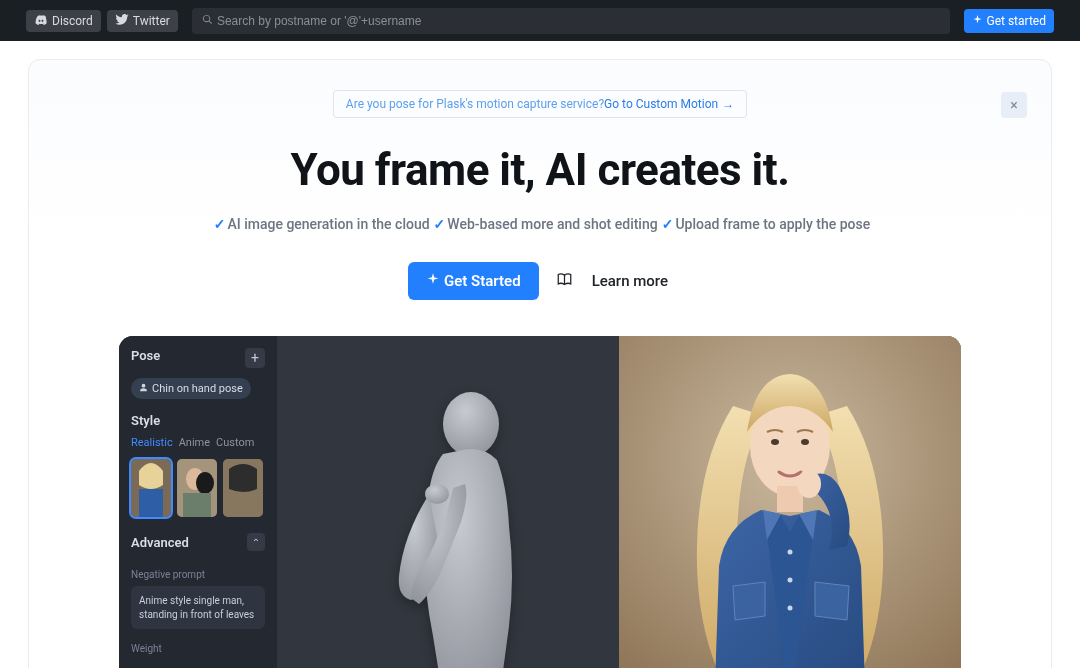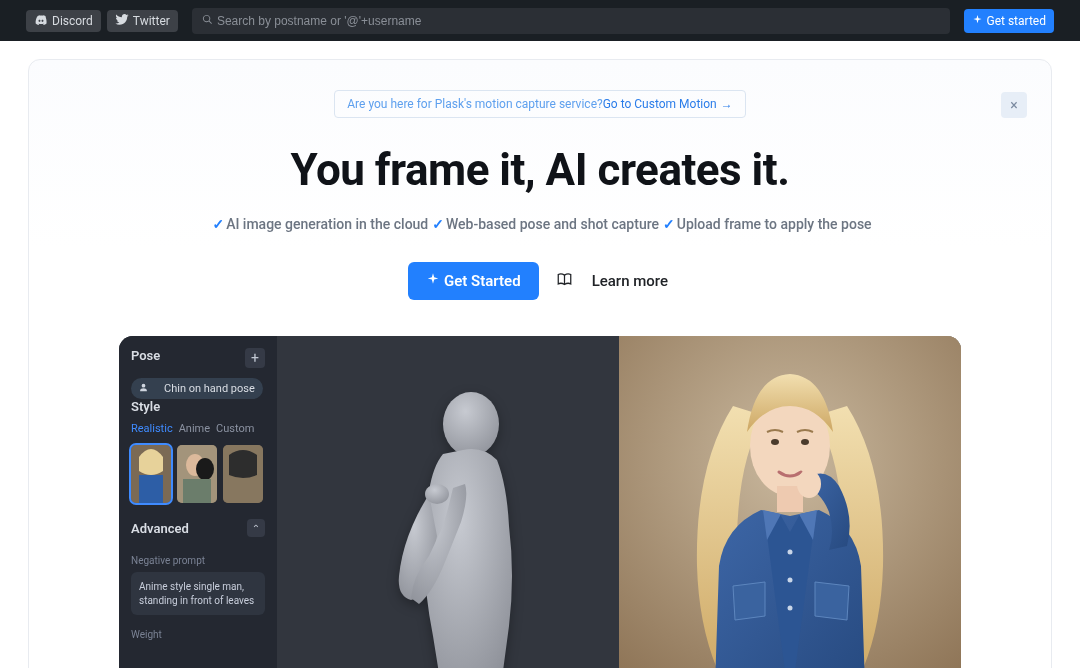--- a/index.html
+++ b/index.html
@@ -31,21 +31,21 @@
 .cta-row { display: flex; justify-content: center; gap: 14px; margin-top: 30px; }
 .cta-primary { background: #2280fe; color: #fff; padding: 10px 18px; border-radius: 6px; font-weight: 600; font-size: 15px; display: flex; align-items: center; gap: 4px; cursor: pointer; }
 .cta-secondary { color: #202327; font-weight: 500; font-size: 15px; display: flex; align-items: center; gap: 20px; cursor: pointer; padding: 10px 4px;}
 
 
 .preview { margin: 36px 50px 0 50px; height: 350px; background: #252a33; border-radius: 14px; display: flex; overflow: hidden; }
 .panel { width: 158px; background: #242831; padding: 12px; color: #d9dde4; font-size: 12px; }
 .panel-head { display: flex; justify-content: space-between; margin-bottom: 10px; }
 .panel-title { font-weight: 600; font-size: 13px; }
 .plus-btn { width: 20px; height: 20px; background: #353a46; display: flex; align-items: center; justify-content: center; border-radius: 4px; cursor: pointer; color:#c3c9d4; font-size:14px;}
-.chip { background: #34404f; border-radius: 12px; padding: 4px 8px; font-size: 11px; display: inline-flex; align-items: center; gap: 16px; margin-bottom: 0;}
+.chip { background: #34404f; border-radius: 12px; padding: 4px 8px; font-size: 11px; display: inline-flex; align-items: center; gap: 4px; margin-bottom: 14px;}
 .style-tabs { display: flex; gap: 6px; font-size: 11px; margin: 8px 0 10px;}
 .style-tab { color: #8b92a1; cursor: pointer;}
 .style-tab.active { color: #3f8bff;}
 .thumbs { display: flex; gap: 6px; margin-bottom: 16px;}
 .thumb { width: 40px; height: 58px; border-radius: 5px; background: #6b5f50; overflow:hidden; position:relative;}
 .thumb.sel { outline: 2px solid #3f8bff; }
 .adv-head { display: flex; justify-content: space-between; align-items: center; margin-bottom: 18px; }
 .chev { width: 18px; height: 18px; background:#353a46; border-radius:4px; display:flex; align-items:center; justify-content:center; font-size:10px; color:#bfc5d0; cursor:pointer;}
 .sublabel { color: #7a8294; font-size: 10px; margin-bottom: 6px;}
 .np-box { background: #2f3540; border-radius: 6px; padding: 8px; font-size: 10px; color: #c8cedb; line-height: 1.35; margin-bottom: 14px;}
@@ -95,28 +95,28 @@
 </div>
 
 <div class="page">
   <div class="card">
     <div class="close-btn">
       <span>×</span>
     </div>
 
     <div class="banner">
       <div class="banner-box">
-        <span class="q">Are you here for Plask's motion capture service?</span><span>Go to Custom Motion</span><span class="banner-arrow">→</span>
+        <span class="q">Are you pose for Plask's motion capture service?</span><span>Go to Custom Motion</span><span class="banner-arrow">→</span>
       </div>
     </div>
 
     <h1 class="headline">You frame it, AI creates it.</h1>
 
     <div class="features">
-      <span class="check">✓</span><span>AI image generation in the cloud</span><span class="check">✓</span><span>Web-based pose and shot capture</span><span class="check">✓</span><span>Upload frame to apply the pose</span>
+      <span class="check">✓</span><span>AI image generation in the cloud</span><span class="check">✓</span><span>Web-based more and shot editing</span><span class="check">✓</span><span>Upload frame to apply the pose</span>
     </div>
 
     <div class="cta-row">
       <div class="cta-primary">
         <span>
           <svg width="14" height="14" viewBox="0 0 24 24">
               <path fill="#fff" d="M12 2 14 9l7 2-7 2-2 7-2-7-7-2 7-2 2-7Z"></path>
             </svg>
         </span>
         <span>Get Started</span>

